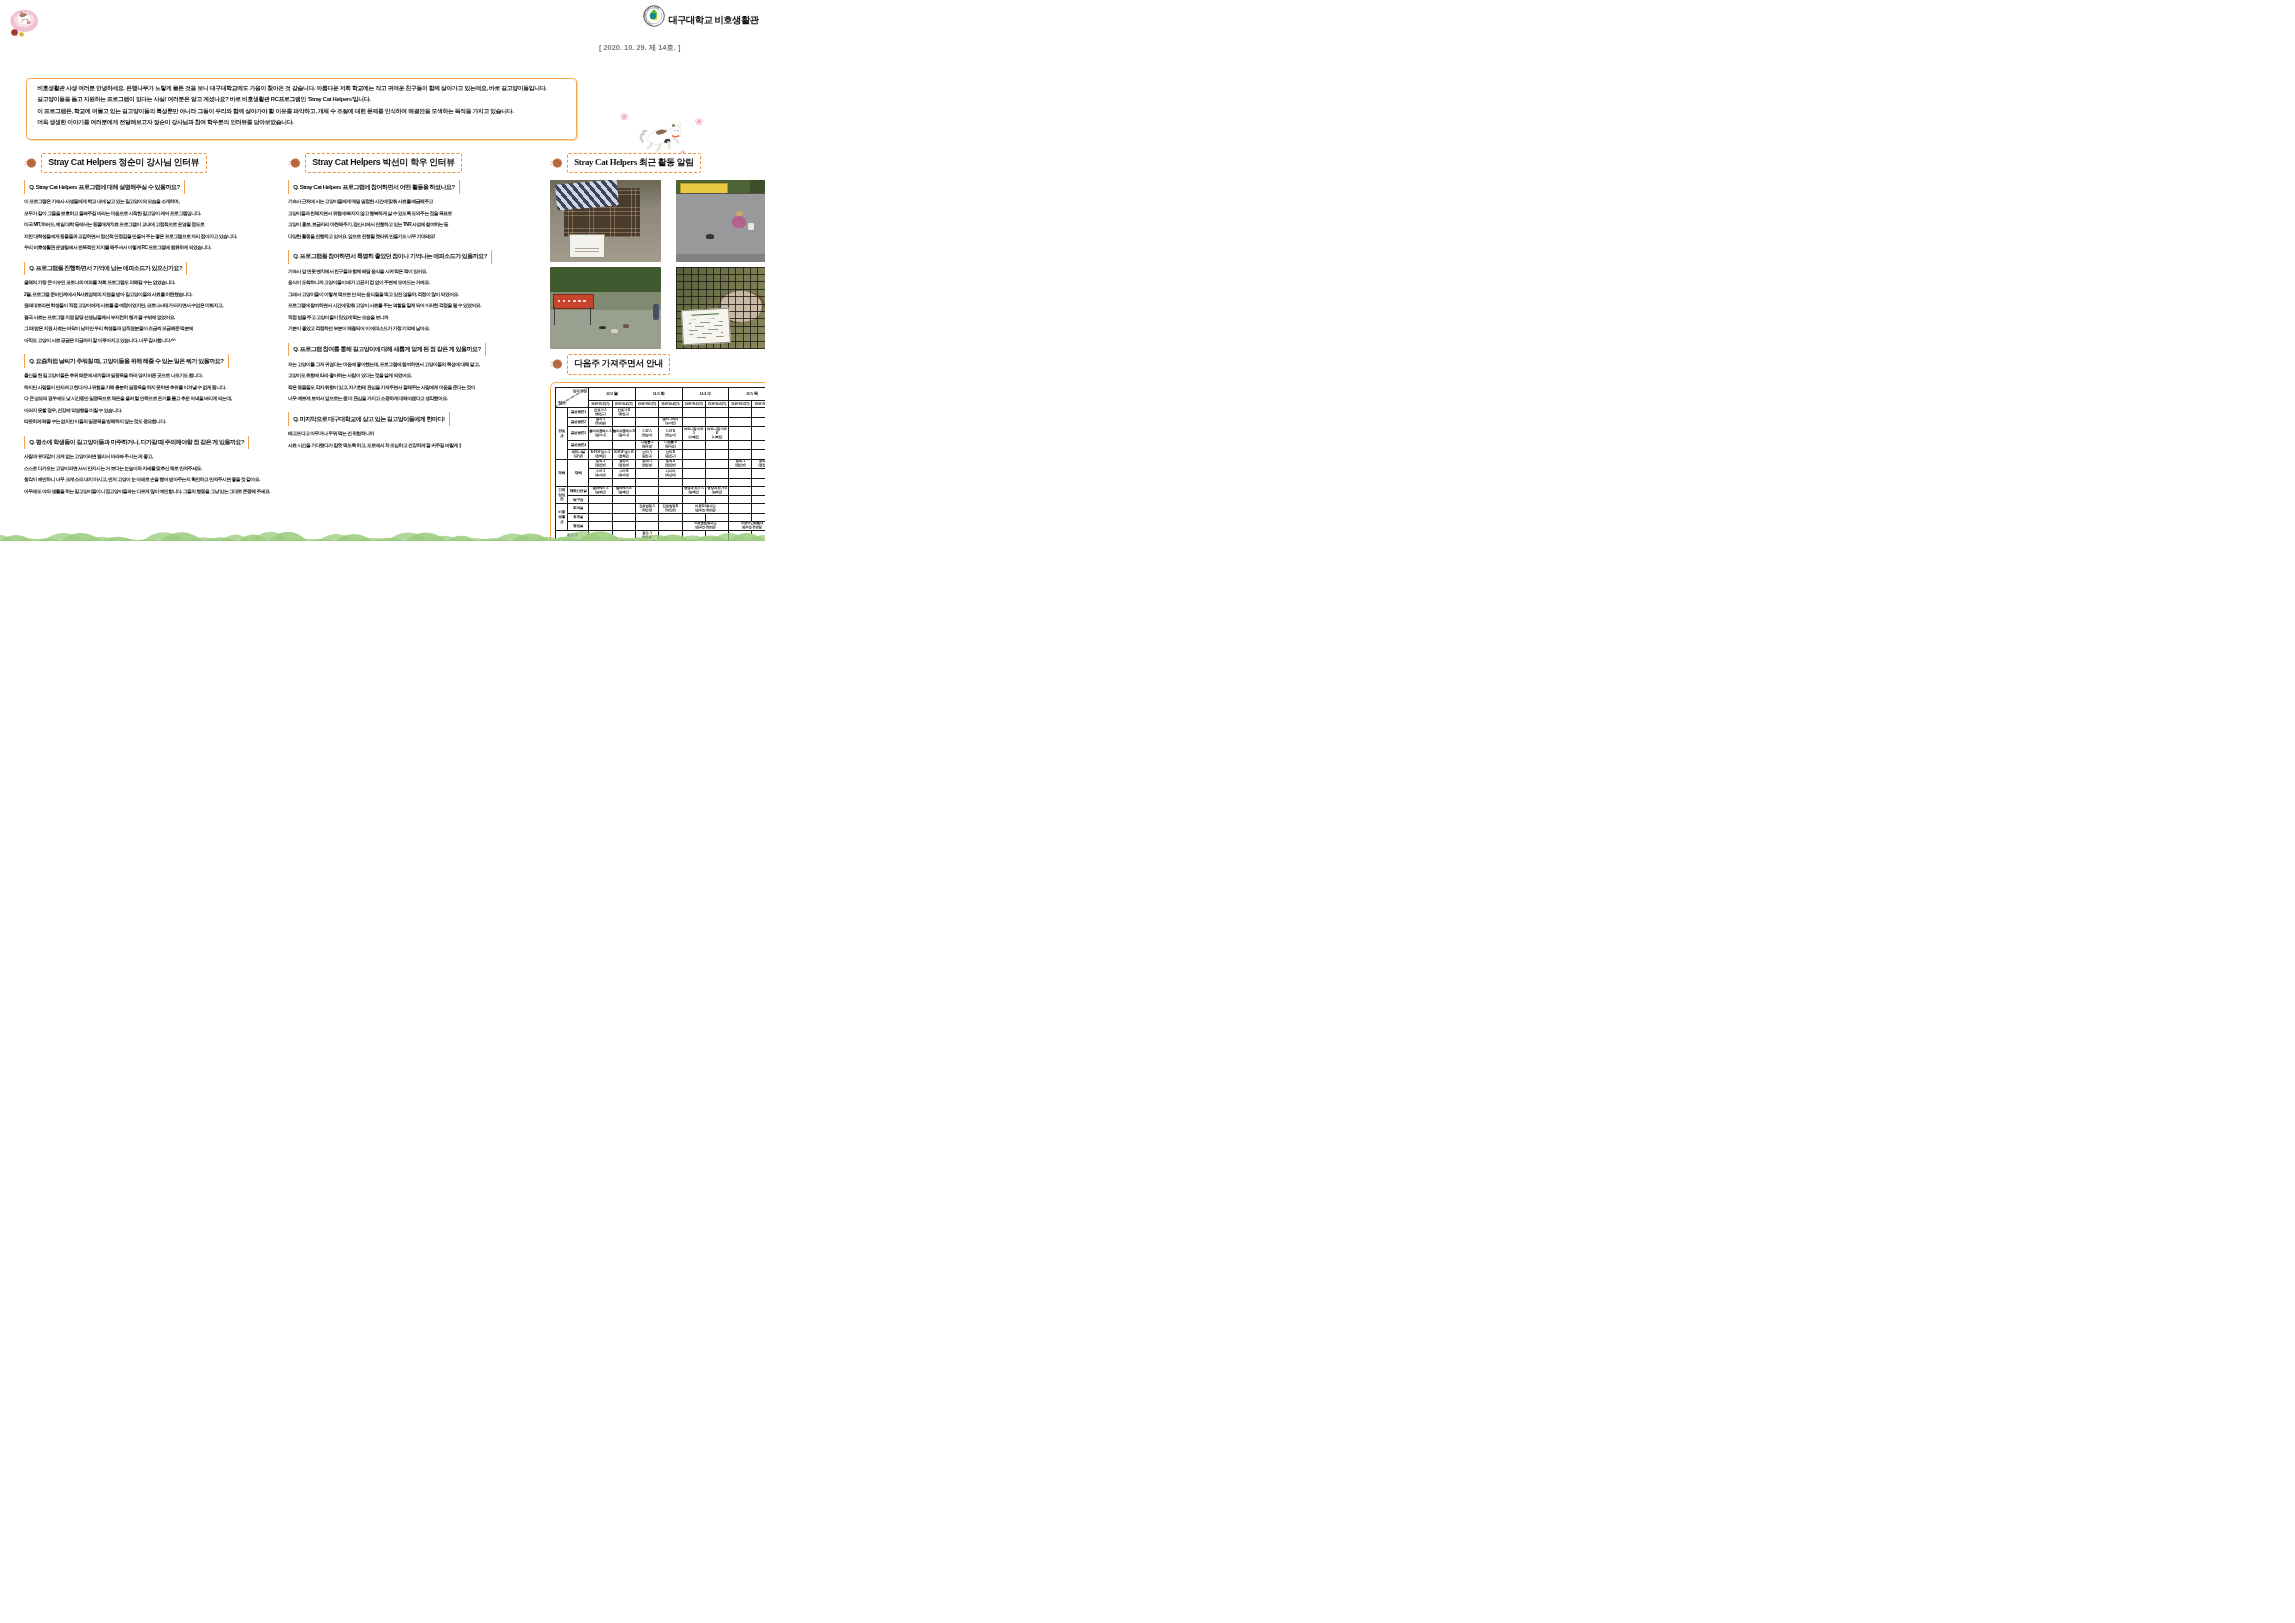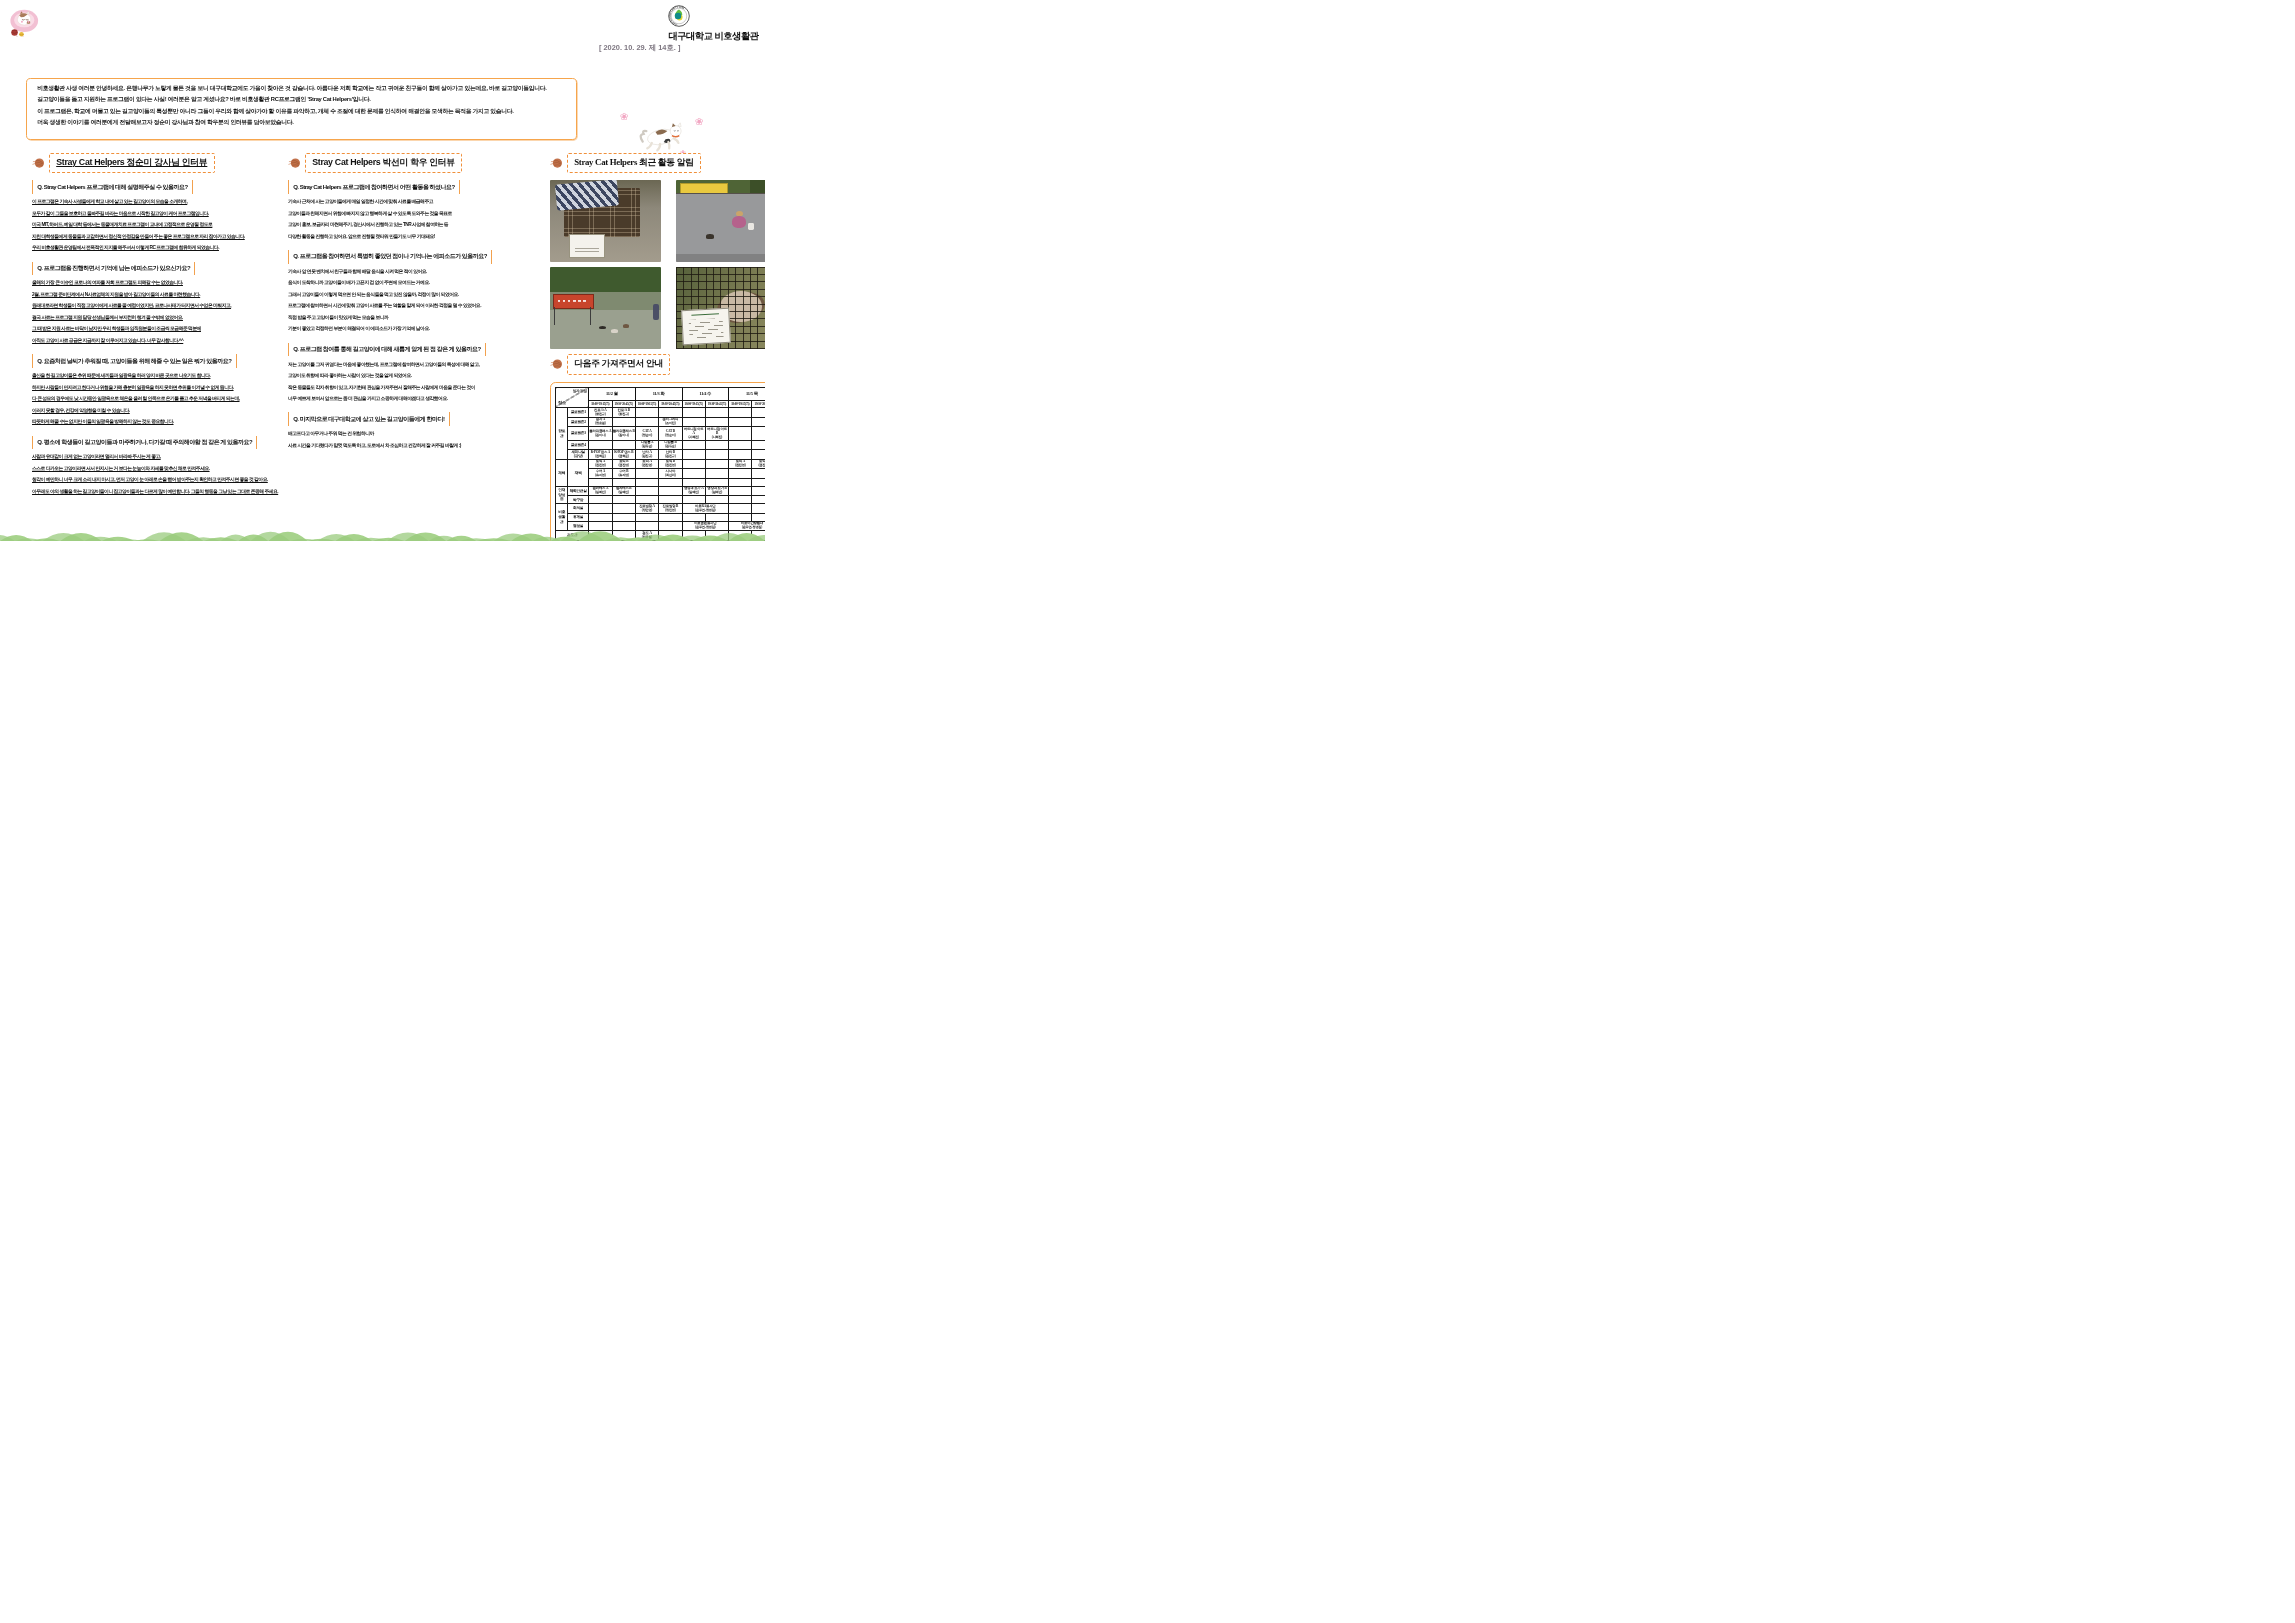--- a/index.html
+++ b/index.html
@@ -4,36 +4,36 @@
 <style>
   html,body{margin:0;padding:0;background:#ffffff;}
   .page{position:relative;width:765px;height:541px;background:#fff;overflow:hidden;
         font-family:"Liberation Sans","DejaVu Sans",sans-serif;color:#111;}
 
   
   .masthead{position:absolute;left:40px;top:12px;display:flex;align-items:flex-end;gap:7.4px;}
   .title-kr{font-size:19.4px;font-weight:800;color:#F09760;letter-spacing:-0.9px;padding-bottom:4.6px;white-space:nowrap;}
   .title-en{font-size:38px;font-weight:800;color:#F09760;letter-spacing:-1.4px;line-height:.95;white-space:nowrap;}
   .issue{position:absolute;left:599px;top:43px;font-size:7.4px;font-weight:700;color:#7d7680;letter-spacing:0;text-align:center;}
-  .brand{position:absolute;right:6.5px;top:4.6px;display:flex;align-items:flex-start;gap:3.7px;flex-direction:column;}
+  .brand{position:absolute;right:6.5px;top:4.6px;display:flex;align-items:flex-end;gap:3.7px;}
   .org{font-size:9.3px;font-weight:800;color:#0d0d0d;letter-spacing:-0.5px;white-space:nowrap;}
   .hdr-cat{position:absolute;left:9.3px;top:6.5px;width:30.5px;height:30.5px;}
 
   
   .intro{position:absolute;left:26px;top:78px;width:551px;height:62px;box-sizing:border-box;
          border:1.2px solid #F6A54C;border-radius:4.6px;padding:6px 10.2px;background:#fff;
          box-shadow:0.9px 0.9px 0 rgba(246,165,76,.45);}
   .intro p{margin:0 0 4.2px;font-size:5.8px;font-weight:700;letter-spacing:-0.3px;line-height:1.25;white-space:nowrap;}
 
   .flower{position:absolute;color:#F2A7C3;font-size:10.2px;}
   .jump-cat{position:absolute;left:633px;top:121px;width:56px;height:32px;}
 
   
   .col{position:absolute;top:153px;}
-  .col1{left:32px;width:262px;text-decoration:underline;}
+  .col1{left:24px;width:262px;}
   .col2{left:288px;width:262px;}
   .col3{left:550px;width:231px;font-family:Liberation Serif, serif;}
 
   .sec-row{display:flex;align-items:center;gap:4.2px;margin-bottom:7px;}
   .yarn{width:12.5px;height:12.5px;flex:0 0 auto;}
   .sec-box{border:1.2px dashed #F0903B;border-radius:1.9px;padding:3.2px 6.5px;background:#fff;
            font-size:8.8px;font-weight:800;letter-spacing:-0.3px;white-space:nowrap;}
 
   .qa{margin-bottom:10.6px;}
   .q{display:inline-block;border-left:1.4px solid #F2A14E;border-right:1.4px solid #F2A14E;

